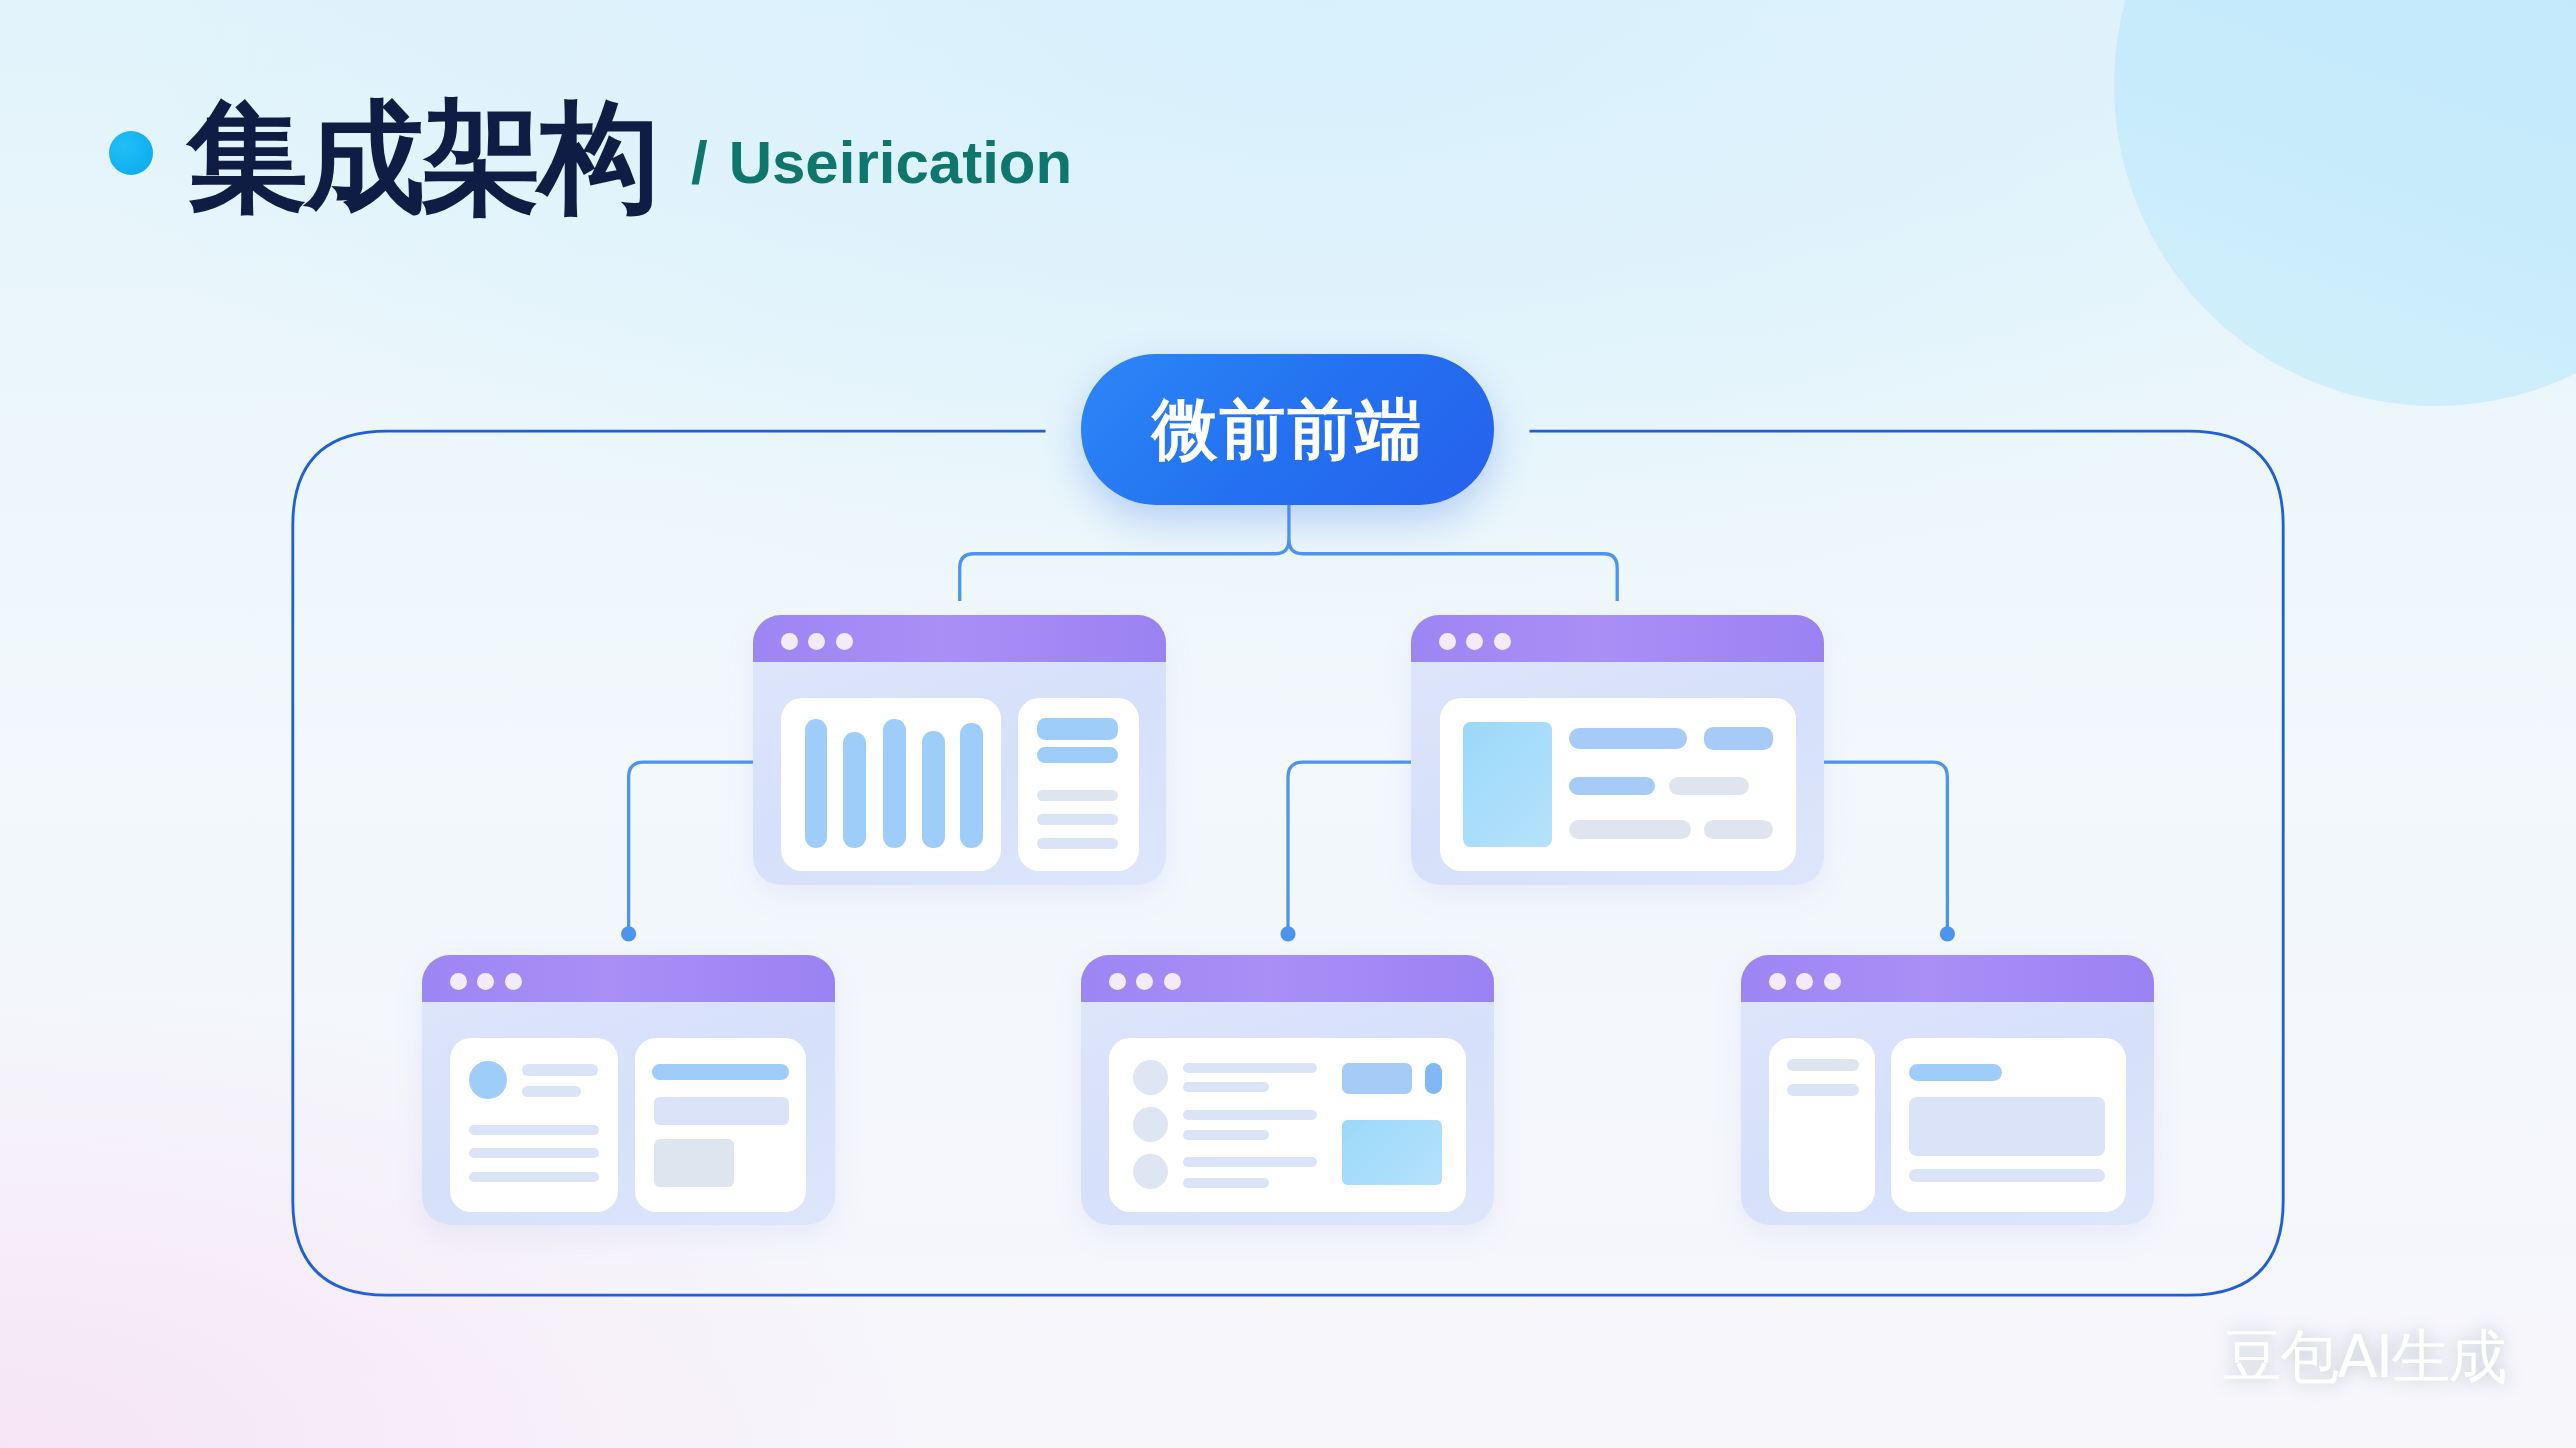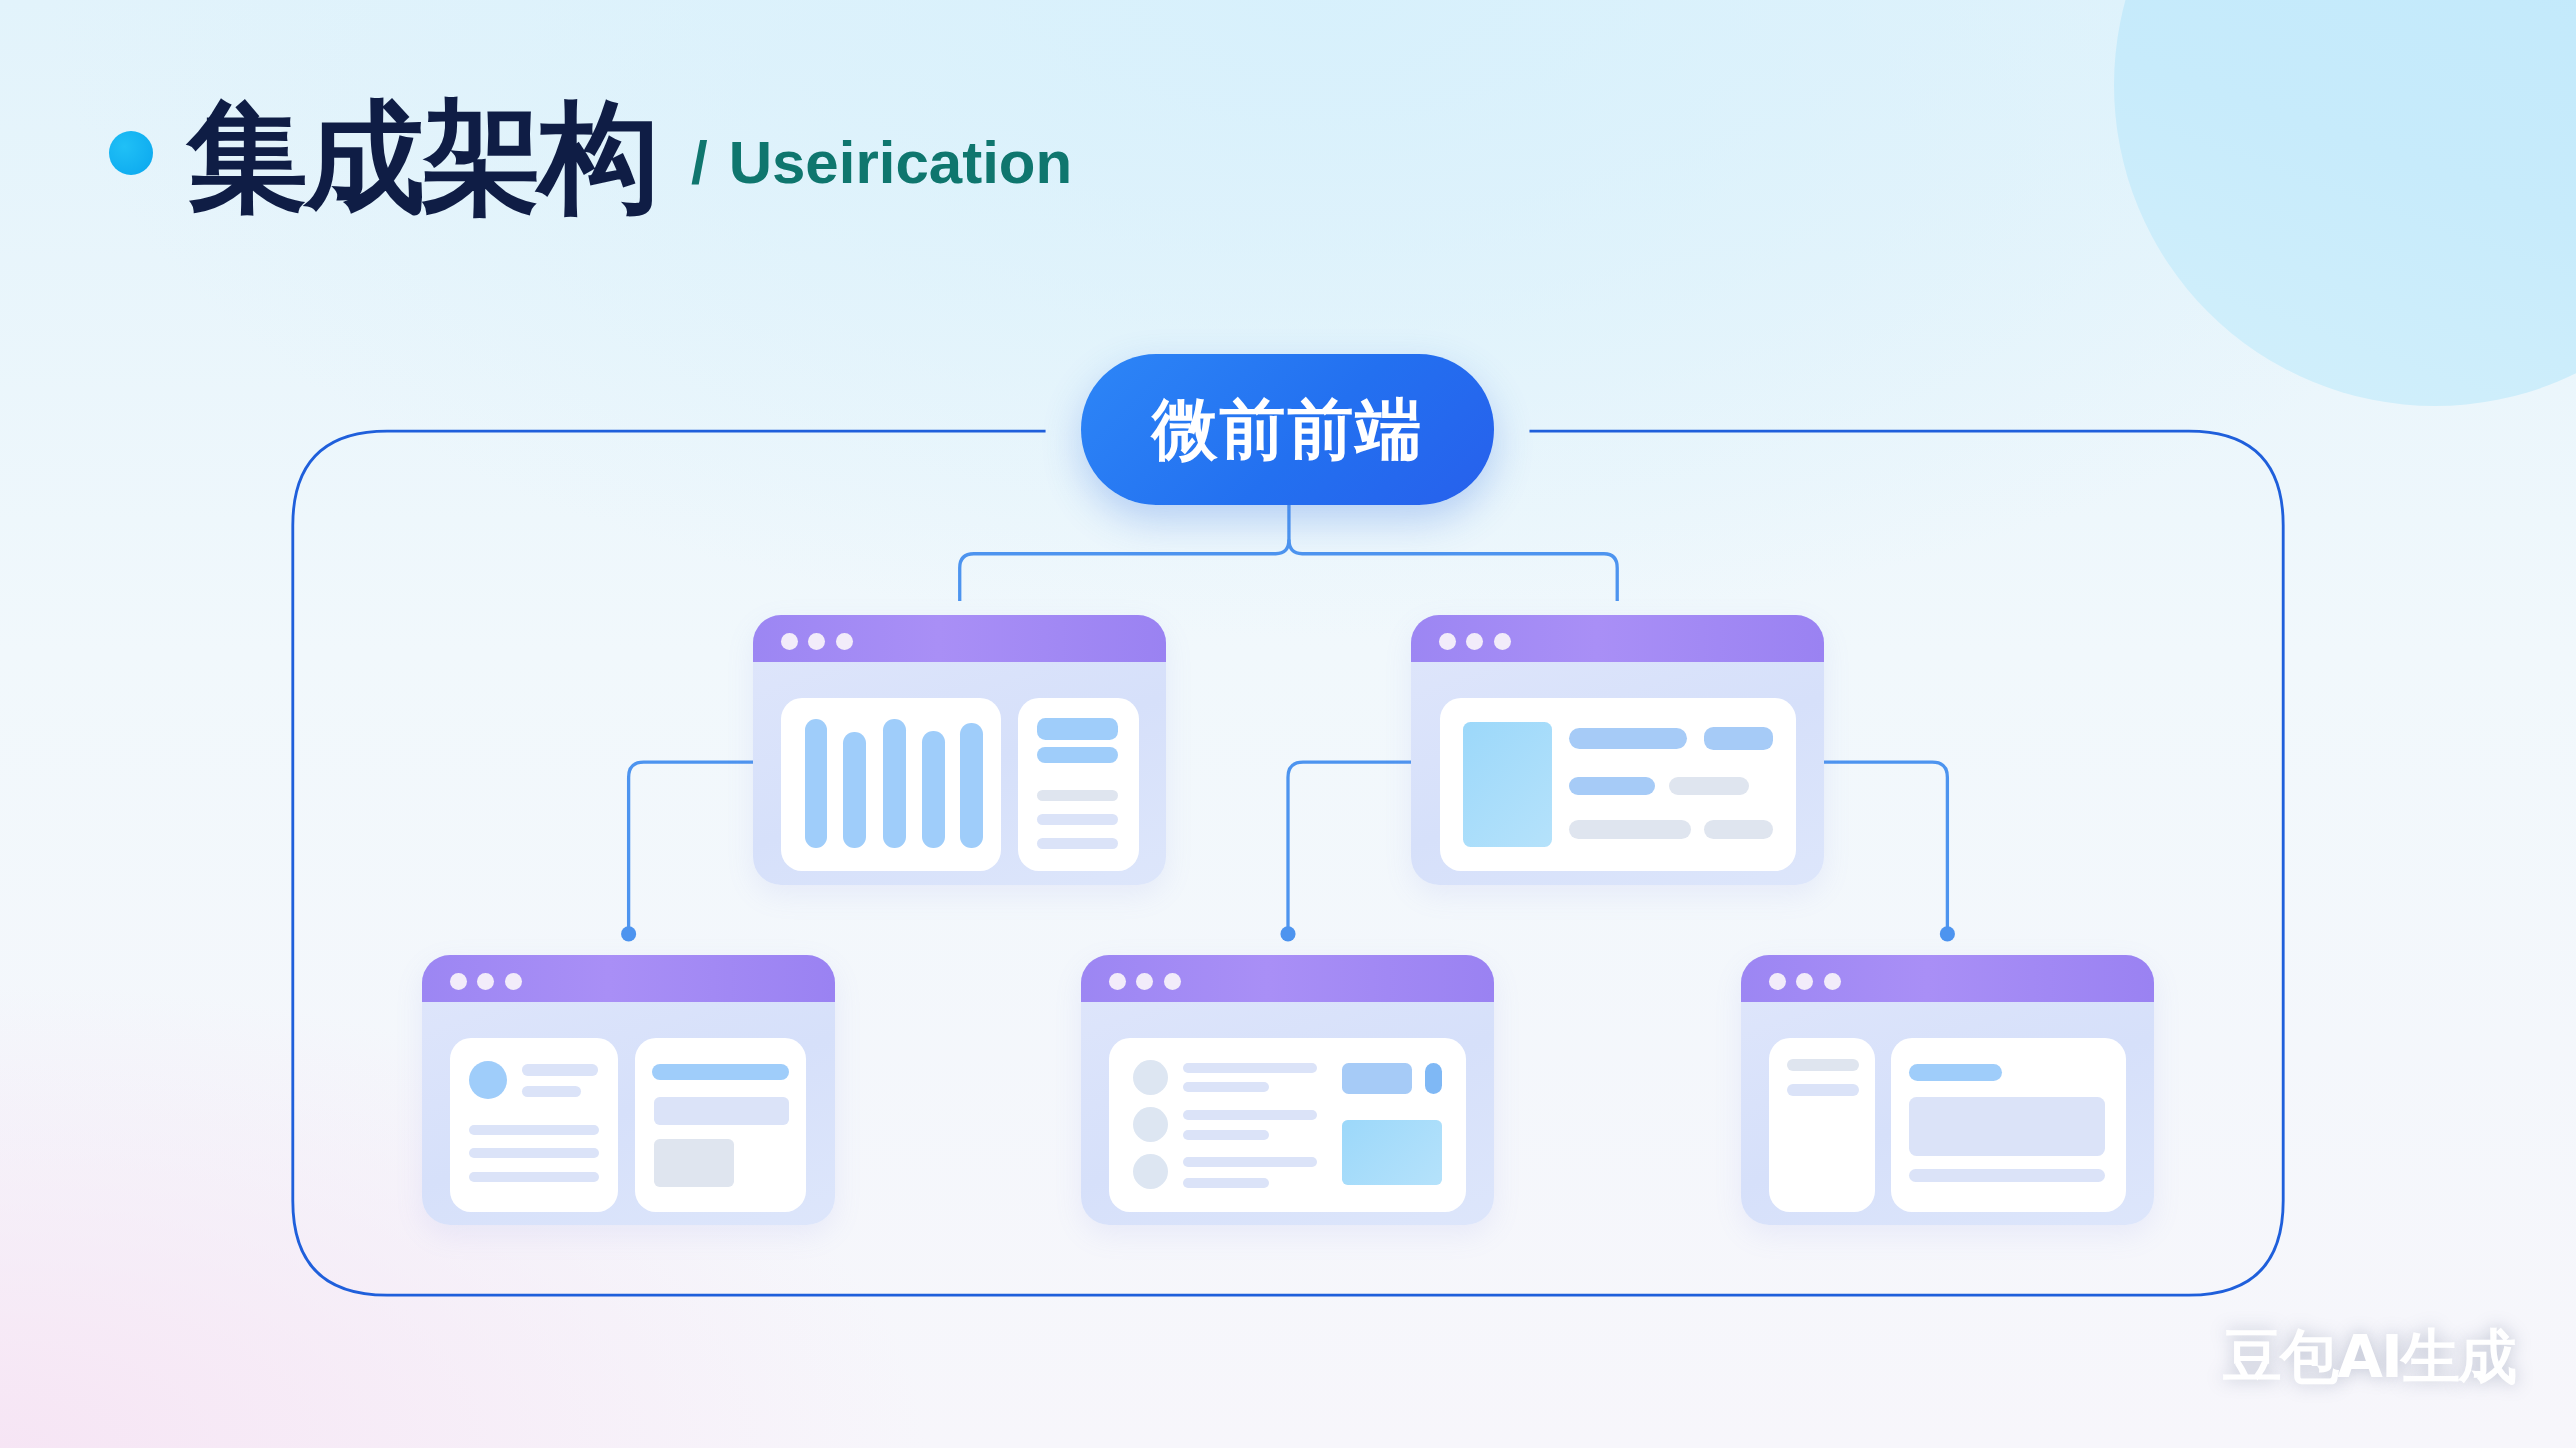--- a/index.html
+++ b/index.html
@@ -51,21 +51,21 @@
   .win .dots span { width:17px; height:17px; border-radius:50%; background:#f2ecfa; display:block; }
   .panel { position:absolute; background:#ffffff; border-radius:21px; }
   .blk { position:absolute; border-radius:11.3px; }
   .c-blue { background:#9fcdfa; }
   .c-blue2 { background:#a6cbf7; }
   .c-sky { background:linear-gradient(135deg,#9cd8fa,#b5e2fb); }
   .c-grey { background:#dfe5ef; }
   .c-lav { background:#dbe3f8; }
   .c-circle-grey { background:#dde6f2; }
   .watermark {
-    left:2223px; top:1321px; font-size:59px; font-weight:bold; color:#ffffff;
+    left:2223px; top:1321px; font-size:59px; font-weight:normal; color:#ffffff;
     letter-spacing:-1.9px; text-shadow:0 0 17px rgba(120,130,160,0.45);
     white-space:nowrap; line-height:72px;
   }
 </style>
 </head>
 <body>
 
 <div class="abs deco-circle"></div>
 
 <div class="abs title-dot"></div>

